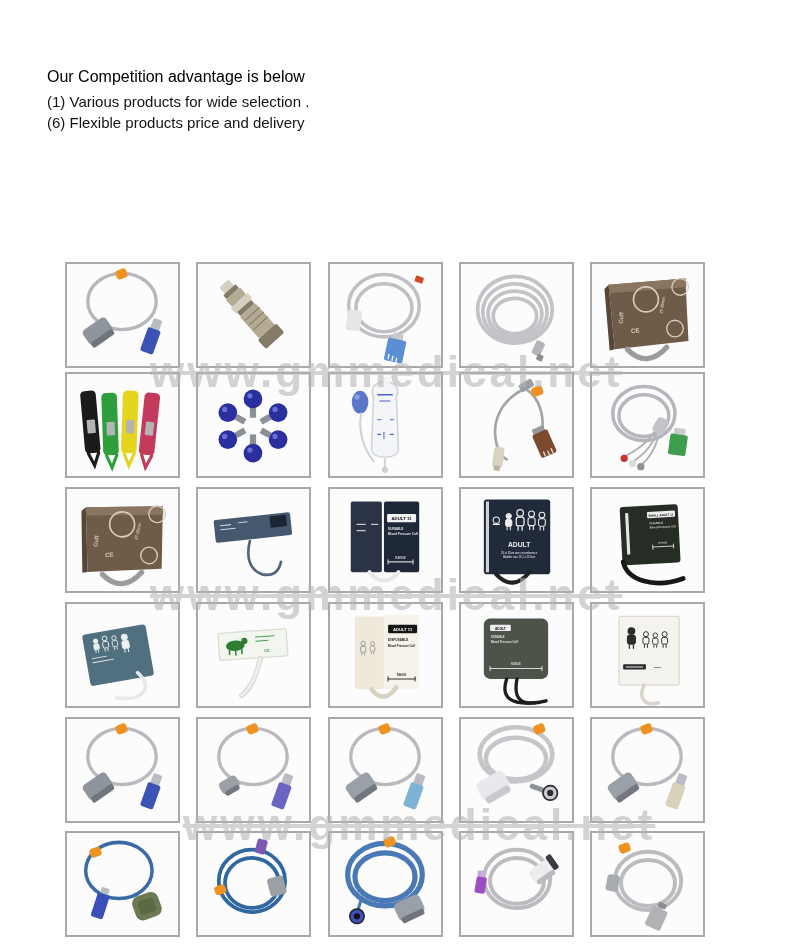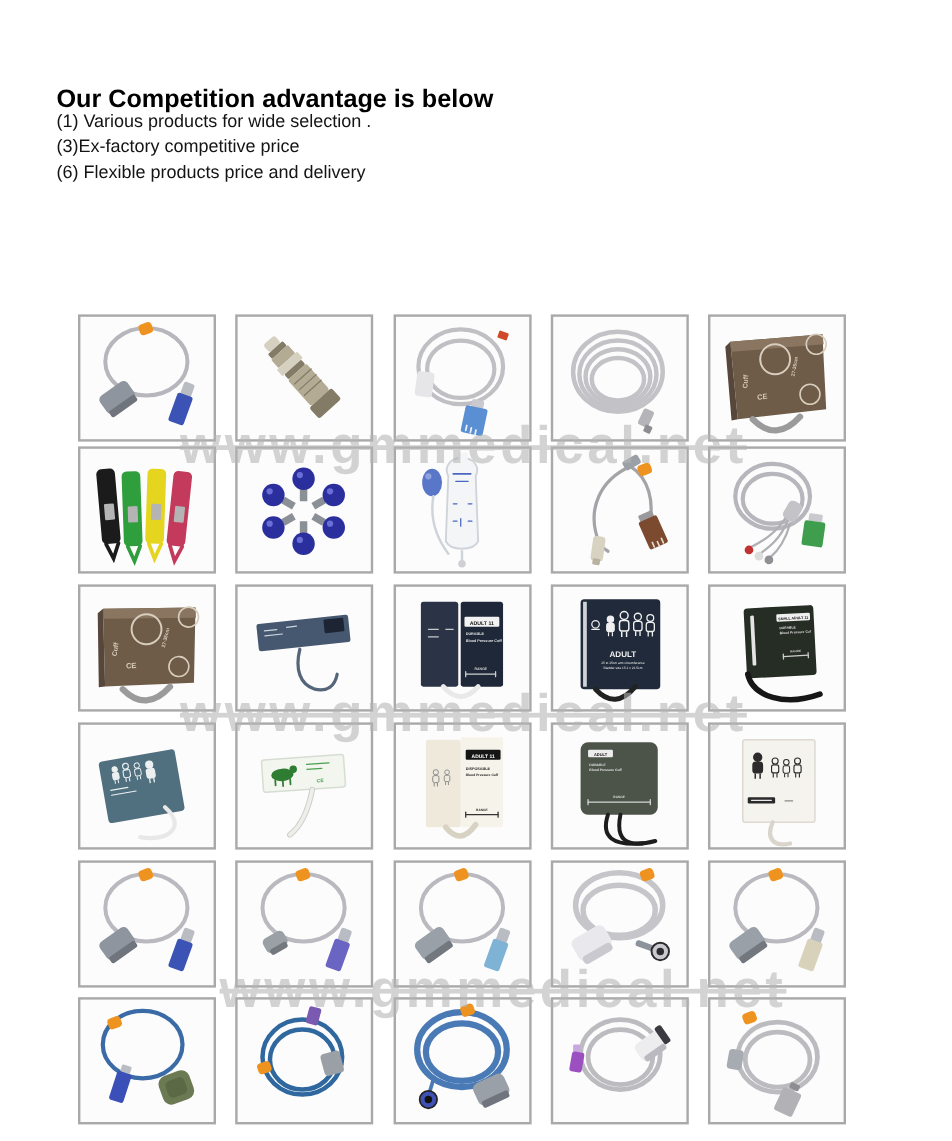--- a/index.html
+++ b/index.html
@@ -1,21 +1,21 @@
 <!DOCTYPE html>
 <html><head>
 <meta charset="utf-8">
 <style>
   html,body{margin:0;padding:0;}
   body{
     width:793px;height:951px;position:relative;background:#ffffff;
     font-family:"Liberation Sans",sans-serif;overflow:hidden;
   }
   .page-title{
-    position:absolute;left:47px;top:57px;font-size:21px;font-weight:bold;color:#000;
+    position:absolute;left:47px;top:57px;font-size:16px;font-weight:normal;color:#000;
   }
   .adv-list{
     position:absolute;left:47px;top:91px;font-size:15px;color:#141414;line-height:21px;
   }
   .adv-item{white-space:pre;}
   .grid{position:absolute;left:0;top:0;width:793px;height:951px;}
   .cell{
     position:absolute;width:111px;height:102px;border:2px solid #a9a9a9;
     background:#fcfcfc;box-sizing:content-box;
   }
@@ -26,21 +26,20 @@
     pointer-events:none;
   }
 </style>
 </head>
 <body>
 
 <h1 class="page-title">Our Competition advantage is below</h1>
 
 <div class="adv-list">
     <div class="adv-item">(1) Various products for wide selection .</div>
-    <div class="adv-item">(3)Ex-factory competitive price</div>
     <div class="adv-item">(6) Flexible products price and delivery</div>
   </div>
 
 <div class="grid" id="grid">
     <div class="cell" style="left: 65px; top: 262px; border-color: rgb(169, 169, 169);">
       <svg viewBox="0 0 107 98" width="111" height="102" preserveAspectRatio="none">
         <ellipse cx="53" cy="36" rx="33" ry="27" fill="none" stroke="#b6b6bc" stroke-width="3.2"></ellipse>
         <rect x="47" y="5" width="11" height="9" fill="#ef9320" rx="3" transform="rotate(-20 52.5 9.5)"></rect>
         <g transform="rotate(-35 30 66)">
           <rect x="17" y="56" width="27" height="17" fill="#8f959e" rx="4" transform="rotate(0 30.5 64.5)"></rect>

